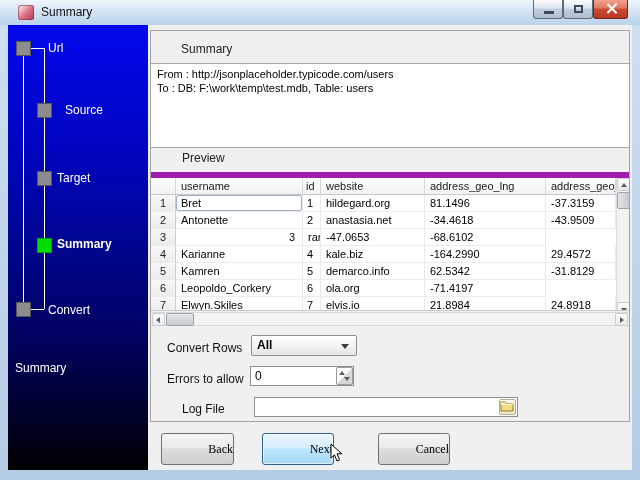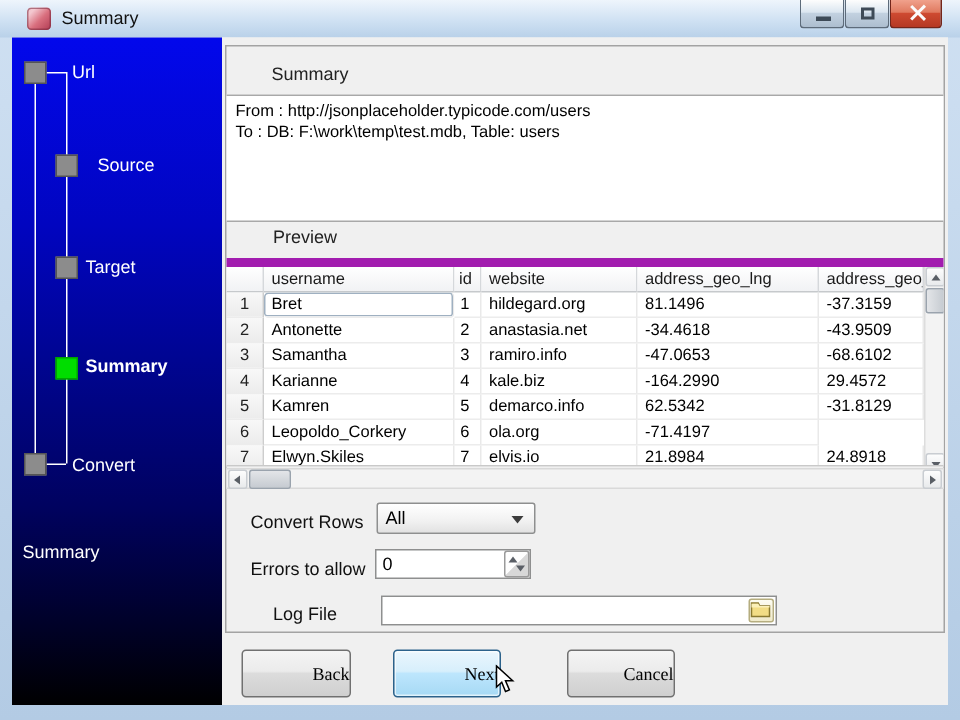--- a/index.html
+++ b/index.html
@@ -84,21 +84,21 @@
   .tri { width:0; height:0; position:absolute; }
   .tri-up { left:3px; top:4px; border-left:3px solid transparent; border-right:3px solid transparent; border-bottom:4px solid #5a5f66; }
   .tri-down { left:3px; top:5px; border-left:3px solid transparent; border-right:3px solid transparent; border-top:4px solid #5a5f66; }
   .tri-left { left:3px; top:3px; border-top:3px solid transparent; border-bottom:3px solid transparent; border-right:4px solid #5a5f66; }
   .tri-right { left:4px; top:3px; border-top:3px solid transparent; border-bottom:3px solid transparent; border-left:4px solid #5a5f66; }
 
   
   .fld-label { position:absolute; font-size:12px; color:#111; white-space:nowrap; }
   .dropdown { position:absolute; left:100px; top:304px; width:106px; height:21px;
     border:1px solid #8e8f8f; border-radius:2px; line-height:19px; padding-left:5px; font-size:12px;
-    background:linear-gradient(#fff,#f1f1f1 60%,#e2e2e2); }
+    background:linear-gradient(#fff,#f1f1f1 60%,#e2e2e2);font-weight:bold; }
   .dd-arrow { position:absolute; right:7px; top:8px; width:0; height:0;
     border-left:4px solid transparent; border-right:4px solid transparent; border-top:5px solid #3c3c3c; }
   .txt { position:absolute; border:1px solid #8e8f8f; background:#fff; font-family:inherit;
     font-size:12px; padding:0 4px; }
   .errors-wrap { position:absolute; left:99px; top:335px; width:104px; height:20px; }
   .errors-wrap input { left:0; top:0; width:104px; height:20px; }
   .spin { position:absolute; right:1px; top:1px; width:17px; height:18px; border:1px solid #9a9a9a;
     border-radius:2px; background:linear-gradient(135deg,#fefefe 49%,#d8d8d8 51%); }
   .spin .tri-up { left:2px; top:3px; }
   .spin .tri-down { left:7px; top:9px; }
@@ -199,21 +199,20 @@
           <div class="t-row">
             <div class="c-num">2</div>
             <div>Antonette</div>
             <div class="c-id">2</div>
             <div>anastasia.net</div>
             <div>-34.4618</div>
             <div>-43.9509</div>
           </div>
           <div class="t-row">
             <div class="c-num">3</div>
-            <div>Samantha</div>
             <div class="c-id">3</div>
             <div>ramiro.info</div>
             <div>-47.0653</div>
             <div>-68.6102</div>
           </div>
           <div class="t-row">
             <div class="c-num">4</div>
             <div>Karianne</div>
             <div class="c-id">4</div>
             <div>kale.biz</div>

